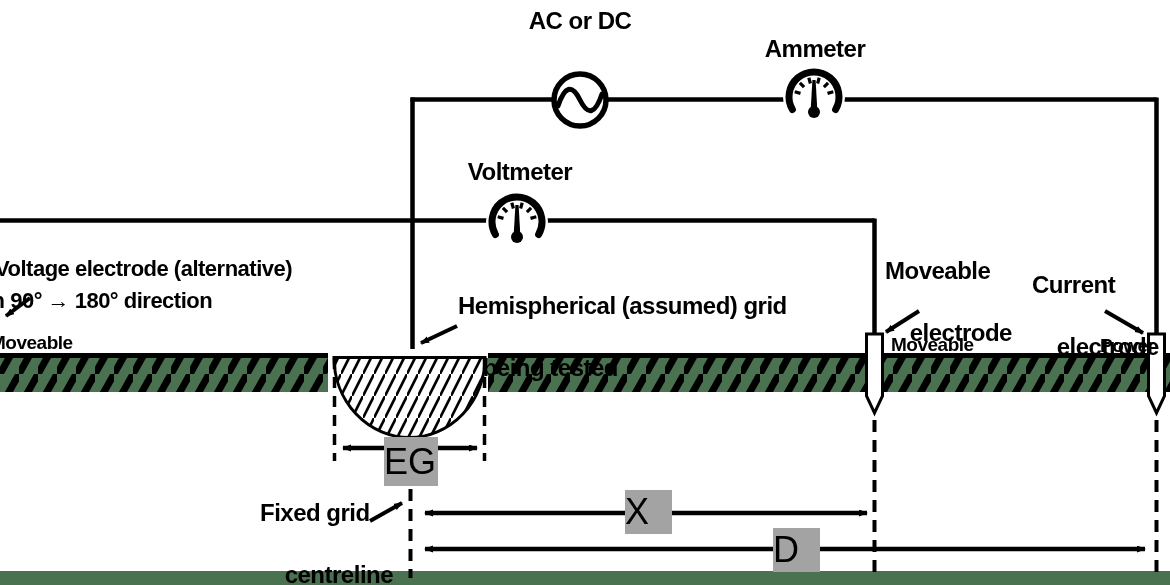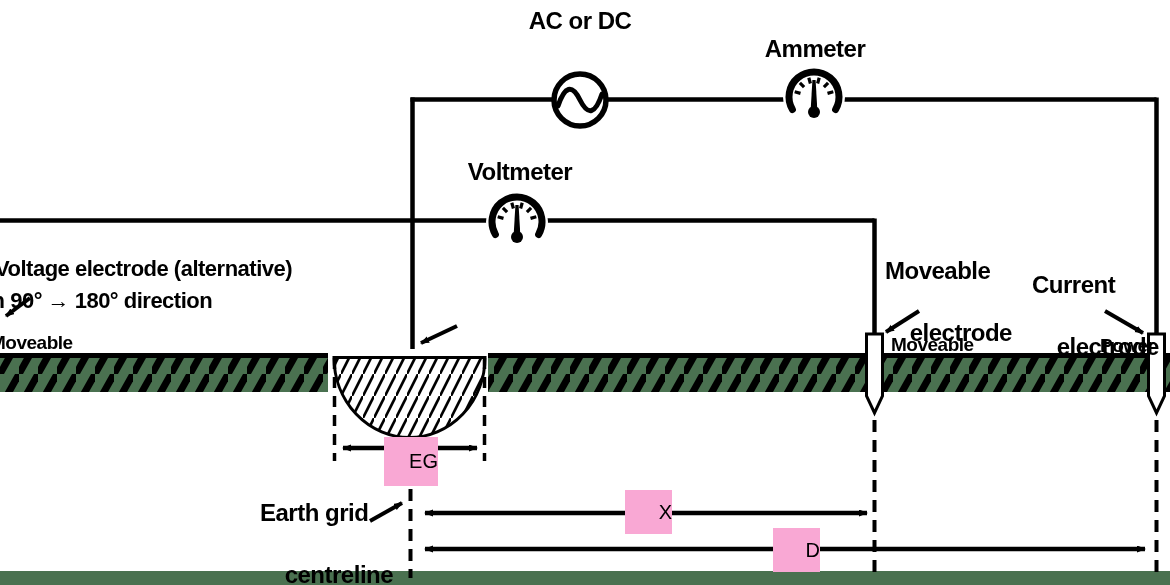--- a/index.html
+++ b/index.html
@@ -8,22 +8,22 @@
     background:#ffffff;
     font-family:"Liberation Sans","DejaVu Sans",sans-serif;
     color:#000;
   }
   #linework{position:absolute;left:0;top:0;width:1170px;height:585px;}
   .lbl{position:absolute;font-weight:bold;font-size:24px;line-height:31px;letter-spacing:-0.5px;white-space:pre;}
   .lbl.center{text-align:center;}
   .small{font-size:19px;line-height:22px;}
   .alt{font-size:22px;line-height:31px;}
   .dim{
-    position:absolute;background:#f9a8d4;font-weight:normal;
-    font-size:20px;text-align:right;letter-spacing:0;
+    position:absolute;background:#a3a3a3;font-weight:normal;
+    font-size:36px;text-align:left;letter-spacing:0;
   }
 </style>
 </head>
 <body>
 
 <div id="stage">
 
   <svg id="linework" viewBox="0 0 1170 585">
     <defs>
       <marker id="ah" markerWidth="9" markerHeight="8" refX="8" refY="3.5" orient="auto-start-reverse" markerUnits="userSpaceOnUse">
@@ -116,29 +116,31 @@
     </div>
 
   <div class="lbl center" style="left:735px;top:33px;width:160px;">Ammeter</div>
 
   <div class="lbl center" style="left:440px;top:156px;width:160px;">Voltmeter</div>
 
   <div class="lbl alt" style="left:-5px;top:253px;">Voltage electrode (alternative)</div>
   <div class="lbl alt" style="left:-14px;top:285px;">in 90° → 180° direction</div>
   <div class="lbl small" style="left:-10px;top:332px;">Moveable</div>
 
+  <div class="lbl" style="left:458px;top:290px;"><span>Hemispherical (assumed) grid</span><br>
+    <span>being tested</span></div>
 
   <div class="lbl" style="left:885px;top:255px;"><span>Moveable</span><br>
     <span>electrode</span></div>
   <div class="lbl small" style="left:891px;top:334px;">Moveable</div>
 
   <div class="lbl" style="left:1032px;top:269px;"><span>Current</span><br>
     <span>electrode</span></div>
   <div class="lbl small" style="left:1100px;top:335px;">Power</div>
 
-  <div class="lbl" style="left:260px;top:497px;"><span>Earth grid</span><br>
+  <div class="lbl" style="left:260px;top:497px;"><span>Fixed grid</span><br>
     <span>centreline</span></div>
 
   <div class="dim" style="left:384px;top:437px;width:54px;height:49px;line-height:49px;">EG</div>
   <div class="dim" style="left:625px;top:490px;width:47px;height:44px;line-height:44px;">X</div>
   <div class="dim" style="left:773px;top:528px;width:47px;height:44px;line-height:44px;">D</div>
 
 </div>
 
 </body></html>

